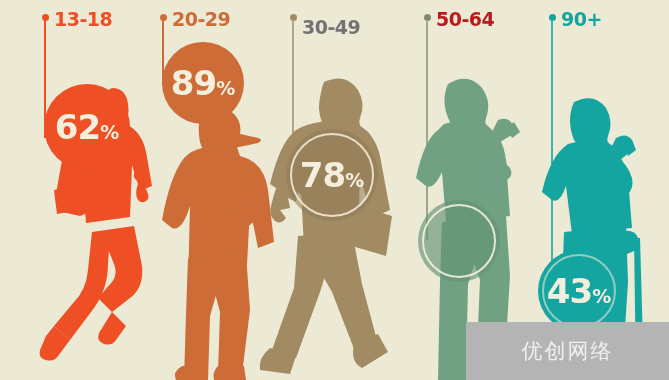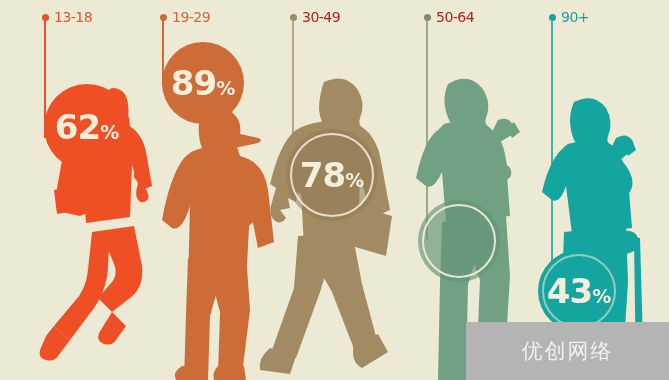--- a/index.html
+++ b/index.html
@@ -31,22 +31,22 @@
     height: 7px;
     border-radius: 50%;
   }
   .marker-line {
     position: absolute;
     width: 2px;
   }
   .age-label {
     position: absolute;
     font-family: "DejaVu Sans", sans-serif;
-    font-weight: normal;
-    font-size: 14px;
+    font-weight: bold;
+    font-size: 19px;
     letter-spacing: -0.5px;
     white-space: nowrap;
     line-height: 1;
   }
   .figure-svg {
     position: absolute;
     bottom: 0;
   }
   .pct-bubble {
     position: absolute;
@@ -123,21 +123,21 @@
     <div class="pct-bubble" style="left:44px; top:84px; width:86px; height:86px; background:#ee4f24;">
       <span class="pct-text">
         <span class="pct-num">62</span><span class="pct-sign">%</span>
       </span>
     </div>
   </div>
 
   <div class="group">
     <div class="marker-dot" style="left:160px; top:14px; background:#cd6c37;"></div>
     <div class="marker-line" style="left:162px; top:20px; height:66px; background:#cd6c37;"></div>
-    <div class="age-label" style="left:172px; top:10px; color:#cd6c37;">19-29</div>
+    <div class="age-label" style="left:172px; top:10px; color:#cd6c37;">20-29</div>
 
     <svg class="figure-svg" style="left:158px; width:140px; height:290px;" viewBox="0 0 140 290" xmlns="http://www.w3.org/2000/svg">
       <g fill="#cd6c37">
         <path d="M46 20 q18 -8 30 4 q8 8 6 20 l18 4 q6 2 0 5 l-24 5 q-4 10 -14 10
                  q-16 0 -20 -16 q-4 -22 4 -32 z"></path>
         <path d="M44 58 l34 -4 l4 12 q24 6 28 34 l6 52 l-16 6 l-8 -40
                  l-4 76 l-58 4 l2 -82 q-8 26 -18 22 l-10 -8 q8 -44 22 -62 q8 -8 18 -10 z"></path>
         <path d="M84 78 q16 10 20 32 q2 12 -4 18 l-14 12 l-10 -12 l10 -12
                  q2 -12 -6 -24 z"></path>
         <path d="M76 126 q10 -6 16 0 q4 6 -2 10 l-10 6 q-8 2 -8 -6 z"></path>
@@ -151,21 +151,21 @@
     <div class="pct-bubble" style="left:162px; top:42px; width:82px; height:82px; background:#cd6c37;">
       <span class="pct-text">
         <span class="pct-num">89</span><span class="pct-sign">%</span>
       </span>
     </div>
   </div>
 
   <div class="group">
     <div class="marker-dot" style="left:290px; top:14px; background:#9c8a63;"></div>
     <div class="marker-line" style="left:292px; top:20px; height:168px; background:#b5a585;"></div>
-    <div class="age-label" style="left:302px; top:10px; color:#b91c1c;">30-49</div>
+    <div class="age-label" style="left:302px; top:18px; color:#737373;">30-49</div>
 
     <svg class="figure-svg" style="left:258px; width:160px; height:316px;" viewBox="0 0 160 316" xmlns="http://www.w3.org/2000/svg">
       <g fill="#a28b62">
         <path d="M66 18 q22 -10 34 8 q8 14 2 28 q-2 6 2 10 l8 6 l-8 8
                  l-12 -4 q-14 4 -22 -6 q-12 -16 -8 -34 q2 -12 4 -16 z"></path>
         <path d="M62 58 q16 -6 32 0 q22 8 28 34 l10 54 l-18 8 l-12 -42
                  l-2 66 l-54 4 l-4 -72 q-8 22 -18 18 l-12 -8 q10 -42 26 -54 q10 -6 24 -8 z"></path>
         <path d="M34 92 q-12 16 -20 46 q-4 12 2 18 q6 6 12 -2 l-6 -8 l10 -2
                  l-2 -10 l8 4 l2 -10 l6 6 q4 -14 -4 -24 z"></path>
         <path d="M106 88 q18 14 22 44 q2 14 -6 20 l-20 10 l-8 -14 l14 -12

